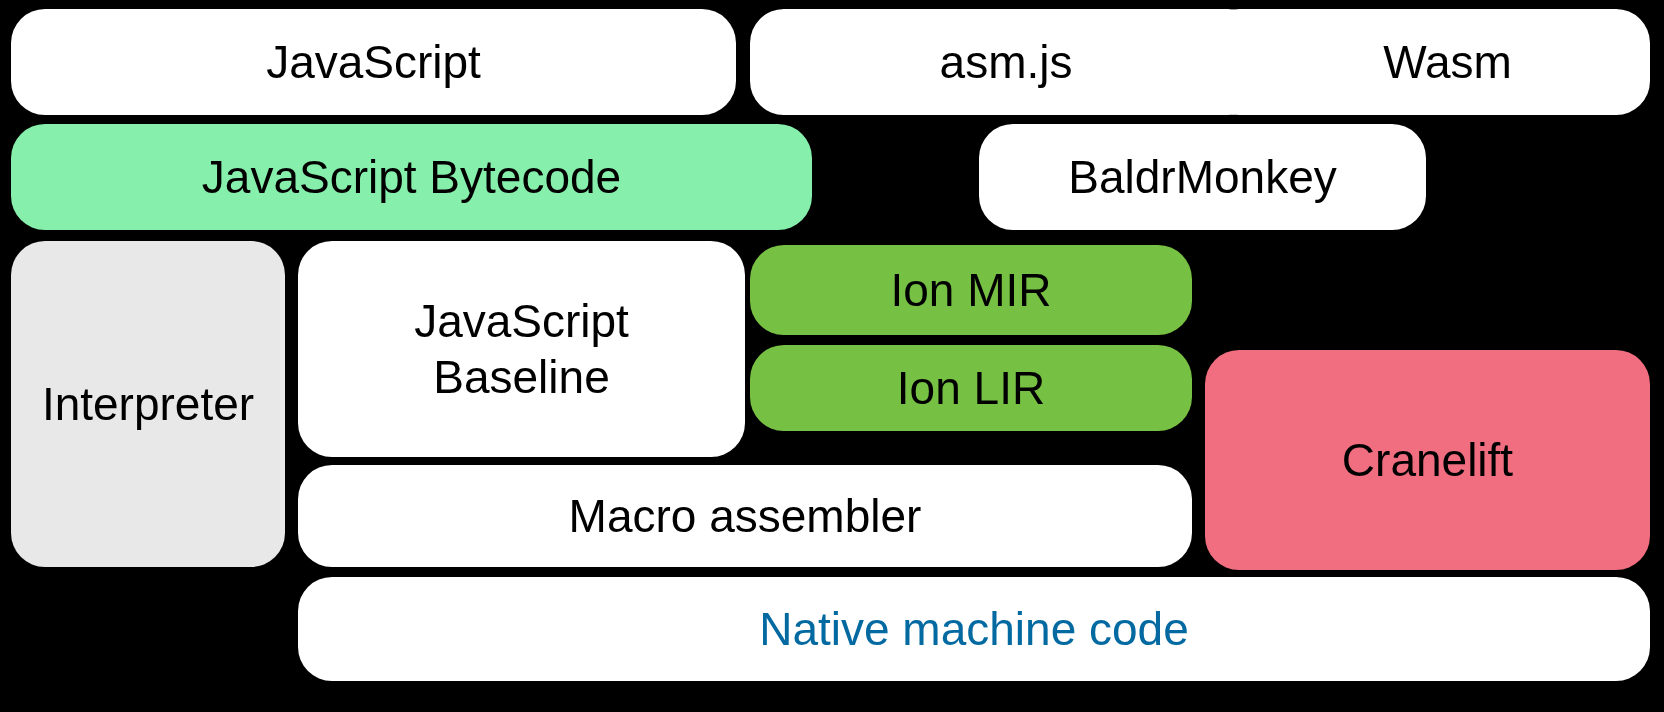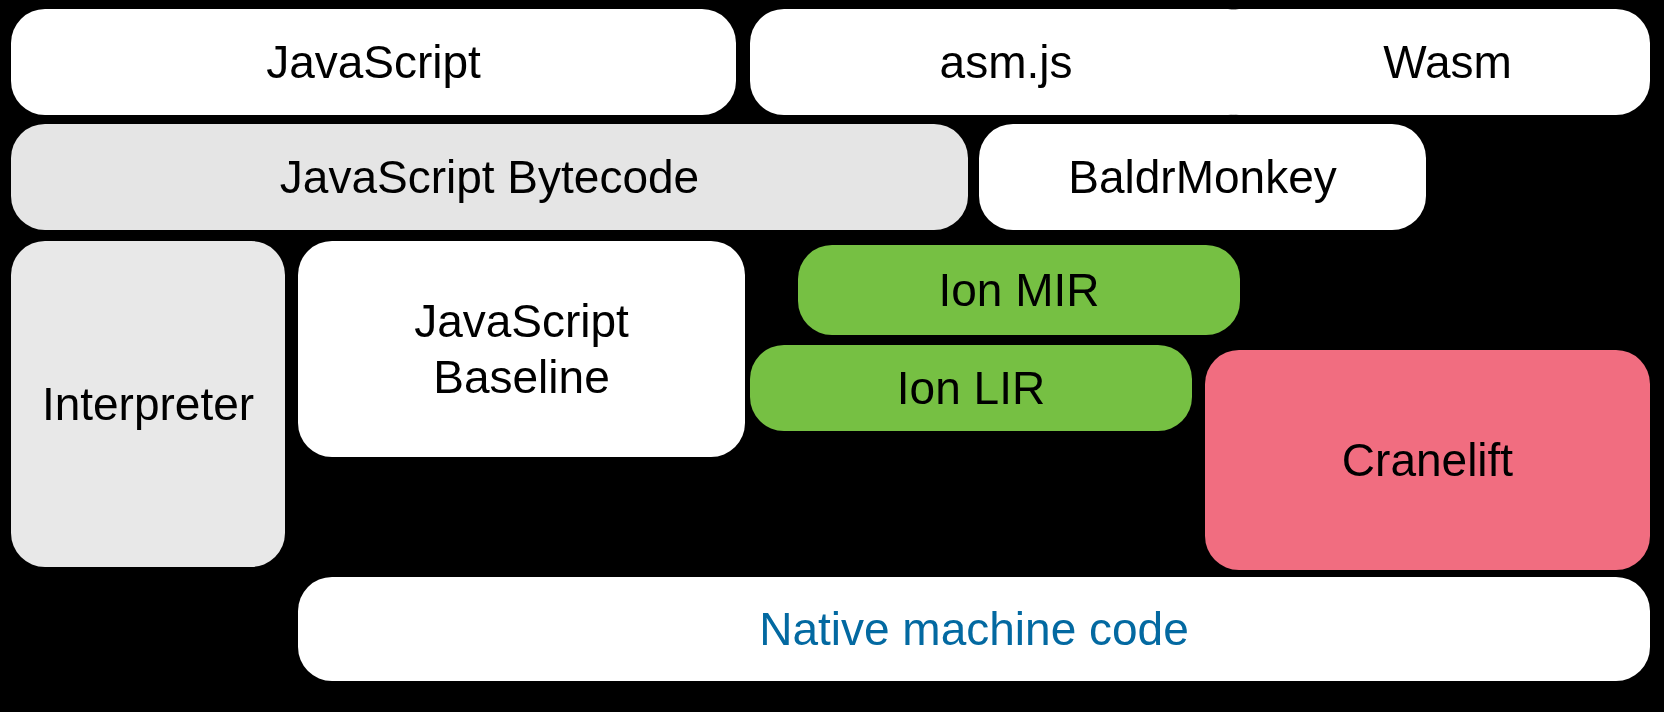--- a/index.html
+++ b/index.html
@@ -40,40 +40,43 @@
 <div id="canvas" style="background: rgb(0, 0, 0); border-radius: 32px;">
     <div class="box" style="left: 11px; top: 9px; width: 725px; height: 106px; background: rgb(255, 255, 255);">
       <span class="label" style="color: rgb(0, 0, 0);">JavaScript</span>
     </div>
     <div class="box" style="left: 750px; top: 9px; width: 512px; height: 106px; background: rgb(255, 255, 255);">
       <span class="label" style="color: rgb(0, 0, 0);">asm.js</span>
     </div>
     <div class="box" style="left: 1205px; top: 9px; width: 445px; height: 106px; background: rgb(255, 255, 255); padding-left: 40px;">
       <span class="label" style="color: rgb(0, 0, 0);">Wasm</span>
     </div>
-    <div class="box" style="left: 11px; top: 124px; width: 957px; height: 106px; background: #e5e5e5;">
+    <div class="box" style="left: 11px; top: 124px; width: 801px; height: 106px; background: #86efac;">
       <span class="label" style="color: rgb(0, 0, 0);">JavaScript Bytecode</span>
     </div>
     <div class="box" style="left: 979px; top: 124px; width: 447px; height: 106px; background: rgb(255, 255, 255);">
       <span class="label" style="color: rgb(0, 0, 0); text-align: right;">BaldrMonkey</span>
     </div>
     <div class="box" style="left: 11px; top: 241px; width: 274px; height: 326px; background: rgb(232, 232, 232);">
       <span class="label" style="color: rgb(0, 0, 0);">Interpreter</span>
     </div>
     <div class="box" style="left: 298px; top: 241px; width: 447px; height: 216px; background: rgb(255, 255, 255);">
       <span class="label" style="color: rgb(0, 0, 0);">
         <span class="line">JavaScript</span>
         <span class="line">Baseline</span>
       </span>
     </div>
-    <div class="box" style="left: 750px; top: 245px; width: 442px; height: 90px; background: rgb(118, 192, 67); margin-left: 48px;">
+    <div class="box" style="left: 750px; top: 245px; width: 442px; height: 90px; background: rgb(118, 192, 67);">
       <span class="label" style="color: rgb(0, 0, 0);">Ion MIR</span>
     </div>
     <div class="box" style="left: 750px; top: 345px; width: 442px; height: 86px; background: rgb(118, 192, 67);">
       <span class="label" style="color: rgb(0, 0, 0);">Ion LIR</span>
     </div>
     <div class="box" style="left: 1205px; top: 350px; width: 445px; height: 220px; background: rgb(241, 109, 128);">
       <span class="label" style="color: rgb(0, 0, 0);">Cranelift</span>
     </div>
+    <div class="box" style="left: 298px; top: 465px; width: 894px; height: 102px; background: rgb(255, 255, 255);">
+      <span class="label" style="color: rgb(0, 0, 0);">Macro assembler</span>
+    </div>
     <div class="box" style="left: 298px; top: 577px; width: 1352px; height: 104px; background: rgb(255, 255, 255);">
       <span class="label" style="color: #0369a1;">Native machine code</span>
     </div>
   </div>
 
 </body></html>

